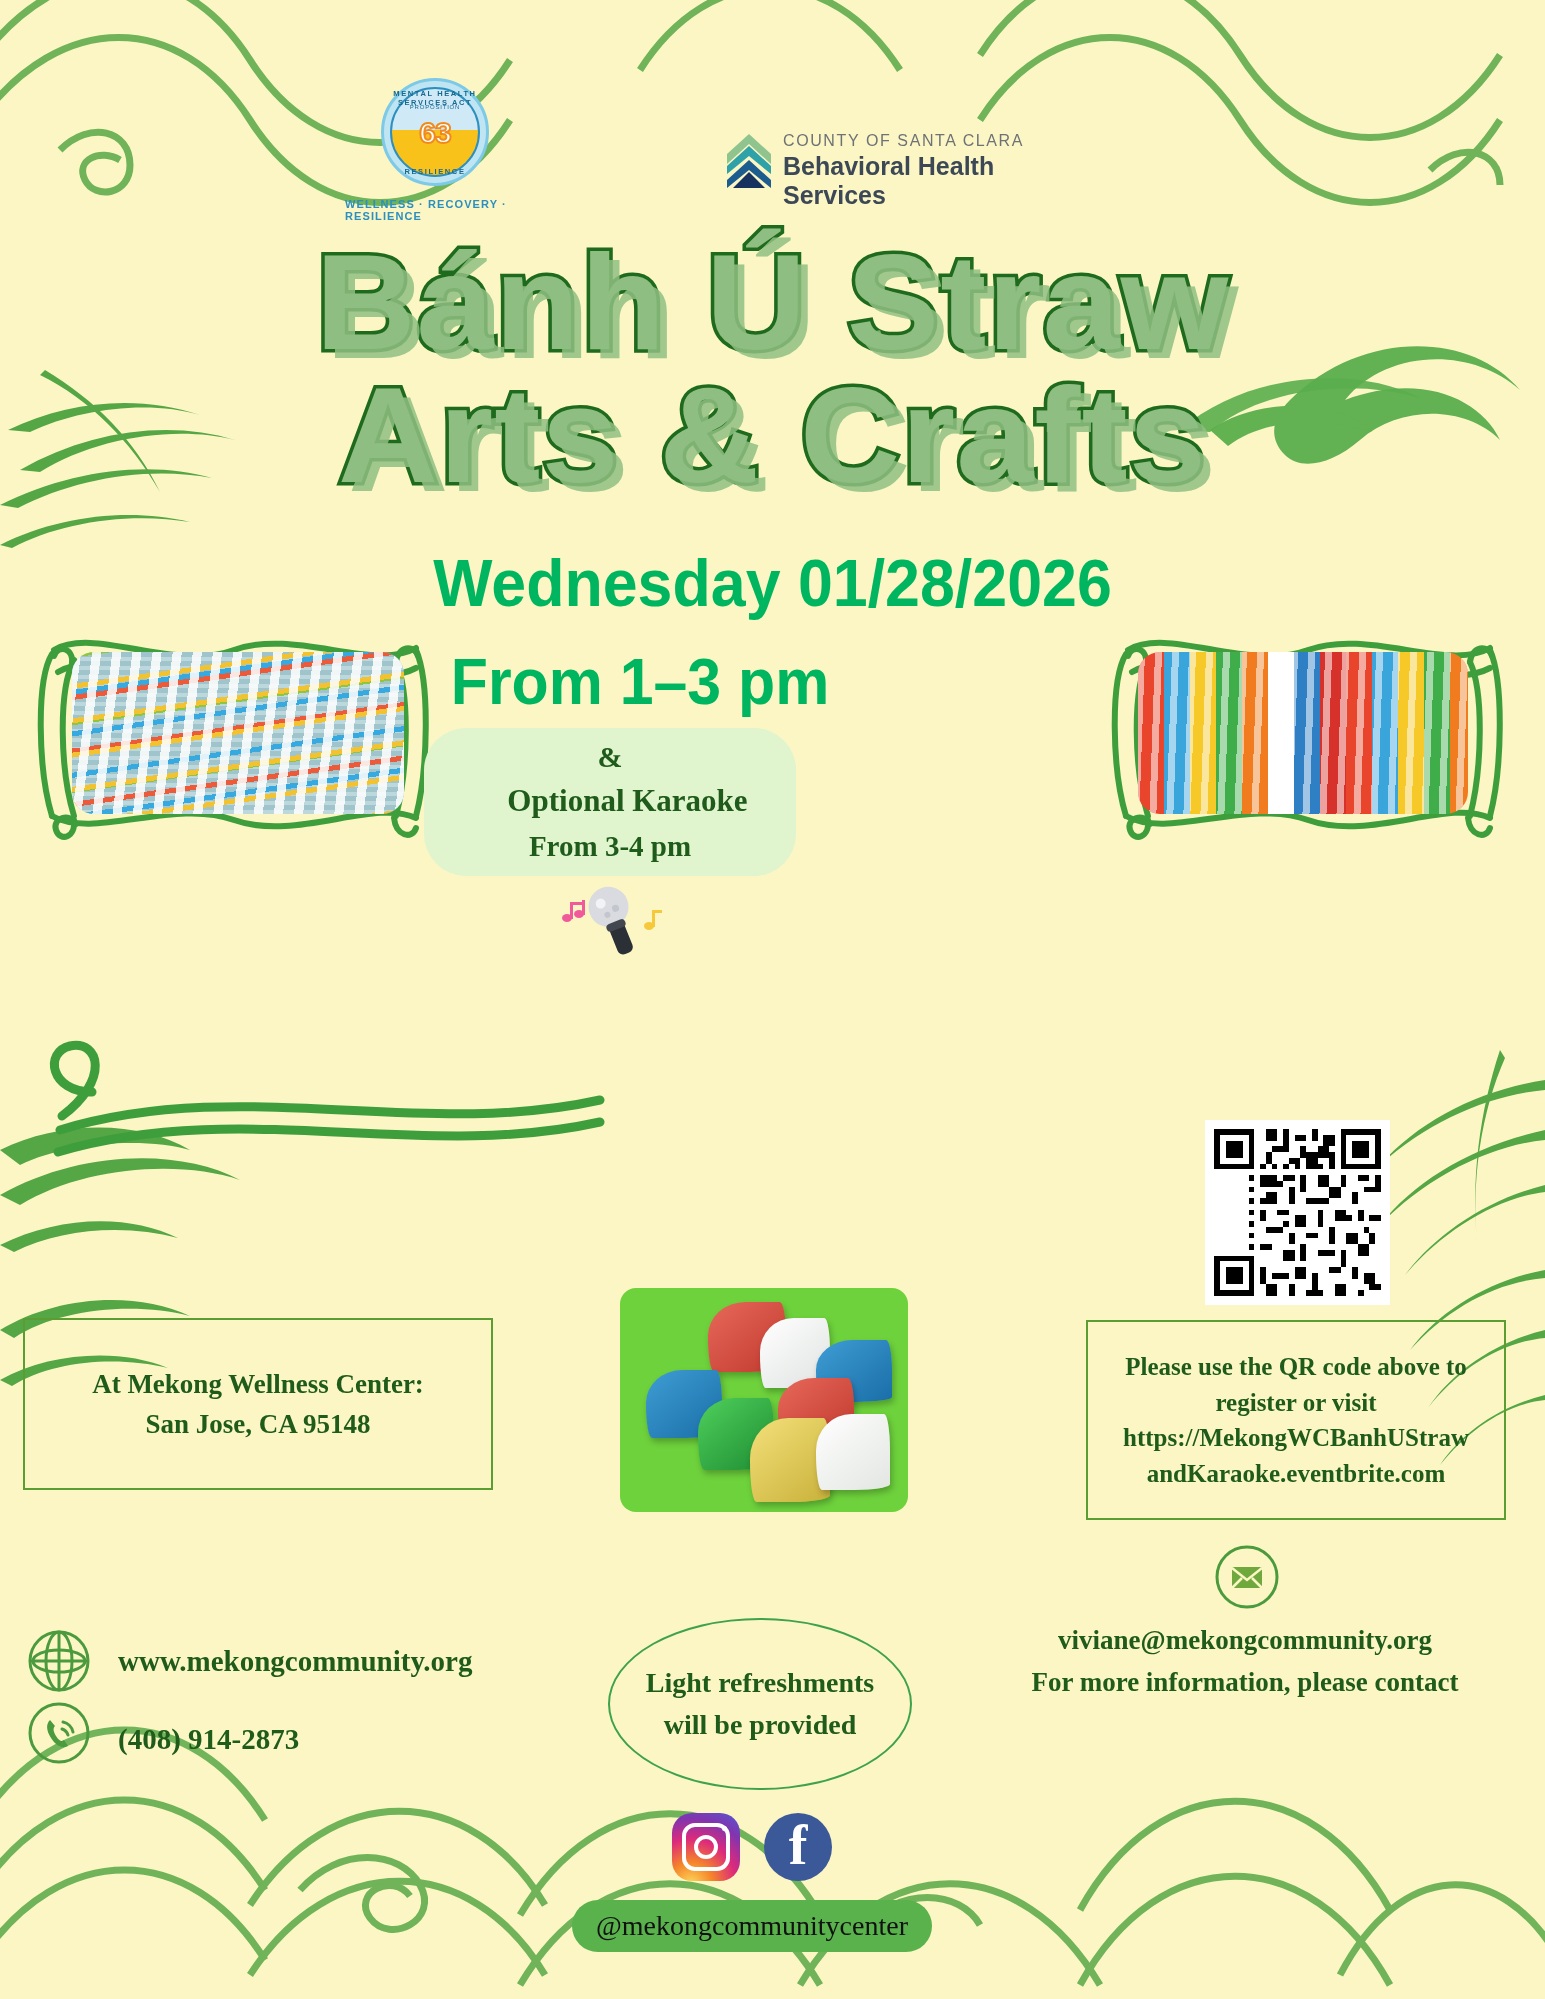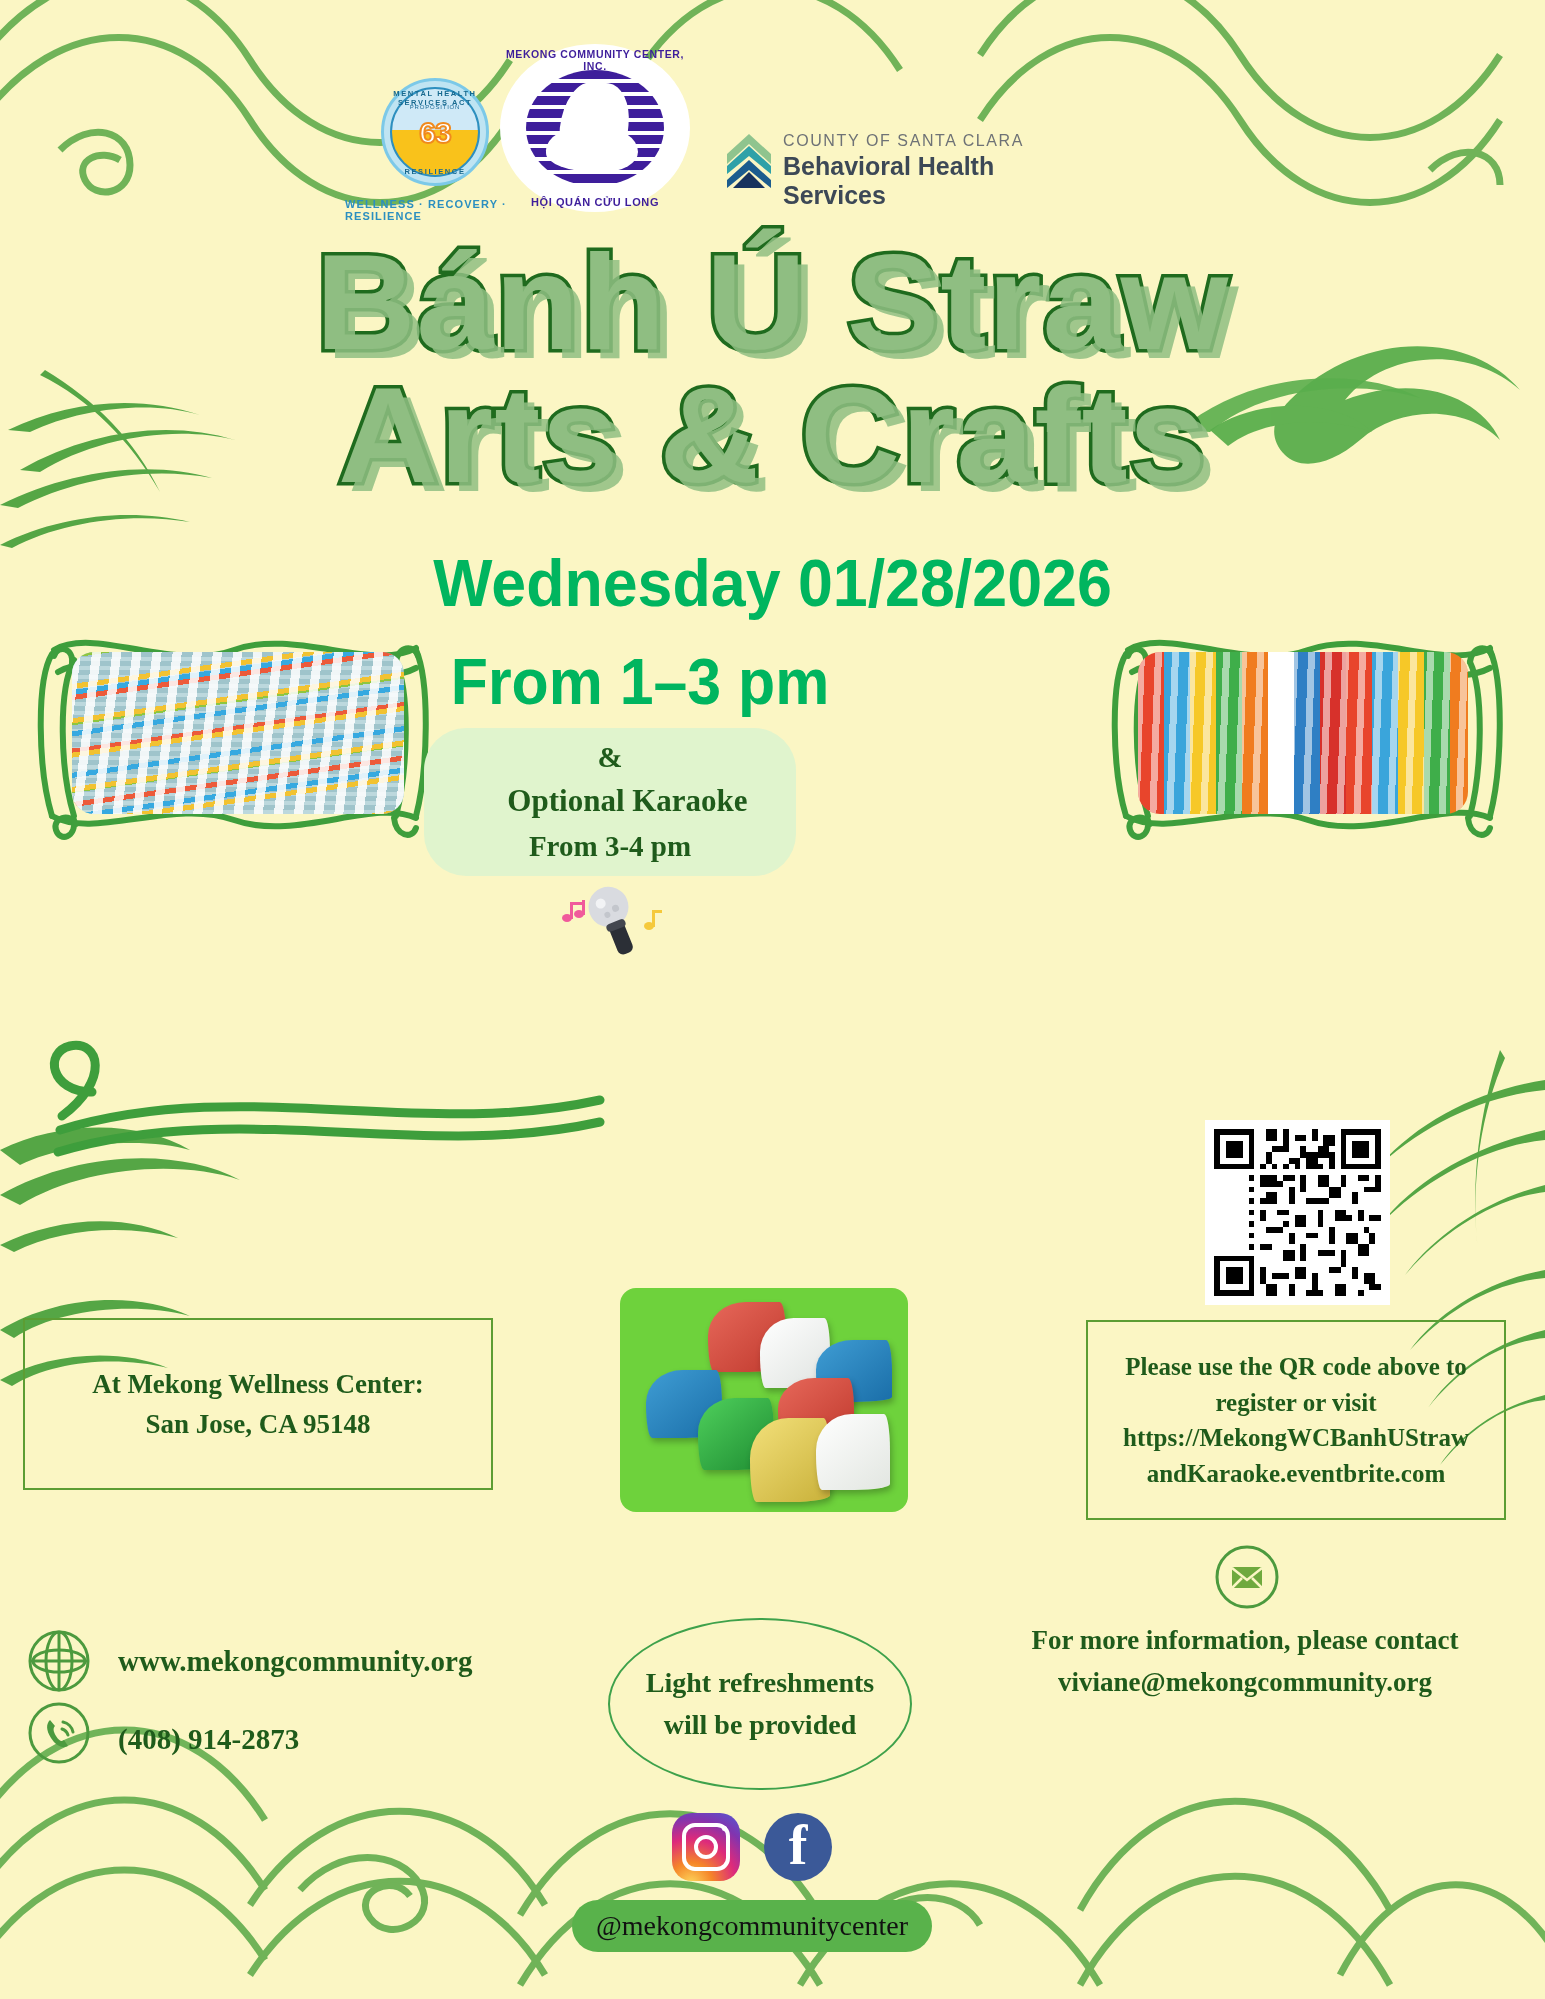--- a/index.html
+++ b/index.html
@@ -323,29 +323,20 @@
     <div class="prop63">
       <div class="ring"></div>
       <div class="inner"></div>
       <div class="top-arc">MENTAL HEALTH SERVICES ACT</div>
       <div class="propword">PROPOSITION</div>
       <div class="num">63</div>
       <div class="bot-arc">RESILIENCE</div>
     </div>
     <div class="wrr">WELLNESS · RECOVERY · RESILIENCE</div>
 
-    <div class="mekong-logo">
-      <div class="oval"></div>
-      <div class="globe">
-        <div class="landmass"></div>
-        <div class="landmass2"></div>
-      </div>
-      <div class="mekong-ring-text">MEKONG COMMUNITY CENTER, INC.</div>
-      <div class="mekong-bot-text">HỘI QUÁN CỬU LONG</div>
-    </div>
 
     <div class="scc">
       <div class="mark">
         <svg width="48" height="56" viewBox="0 0 48 56">
           <path d="M24 2 L46 22 L46 32 L24 12 L2 32 L2 22 Z" fill="#8FC48E"></path>
           <path d="M24 14 L46 34 L46 42 L24 24 L2 42 L2 34 Z" fill="#2FA1A8"></path>
           <path d="M24 28 L46 48 L46 56 L24 38 L2 56 L2 48 Z" fill="#1C5C8E"></path>
           <path d="M24 40 L40 56 L8 56 Z" fill="#17325E"></path>
         </svg>
       </div>
@@ -566,22 +557,22 @@
 
   <div class="mail-icon">
     <svg width="64" height="64" viewBox="0 0 64 64">
       <circle cx="32" cy="32" r="30" fill="none" stroke="#4C9A3E" stroke-width="3"></circle>
       <rect x="17" y="22" width="30" height="21" rx="2" fill="#6FA93E"></rect>
       <path d="M17 23 L32 35 L47 23" fill="none" stroke="#FBF6C4" stroke-width="2.5"></path>
       <path d="M17 43 L27 33 M47 43 L37 33" fill="none" stroke="#FBF6C4" stroke-width="2.5"></path>
     </svg>
   </div>
   <div class="contact-text">
+    <div>viviane@mekongcommunity.org</div>
     <div>For more information, please contact</div>
-    <div>viviane@mekongcommunity.org</div>
   </div>
 
   <div class="globe-icon">
     <svg width="66" height="66" viewBox="0 0 66 66">
       <circle cx="33" cy="33" r="29" fill="none" stroke="#4C9A3E" stroke-width="3"></circle>
       <ellipse cx="33" cy="33" rx="13" ry="29" fill="none" stroke="#4C9A3E" stroke-width="3"></ellipse>
       <ellipse cx="33" cy="33" rx="26" ry="11" fill="none" stroke="#4C9A3E" stroke-width="3"></ellipse>
       <line x1="4" y1="33" x2="62" y2="33" stroke="#4C9A3E" stroke-width="3"></line>
       <line x1="33" y1="4" x2="33" y2="62" stroke="#4C9A3E" stroke-width="3"></line>
     </svg>

